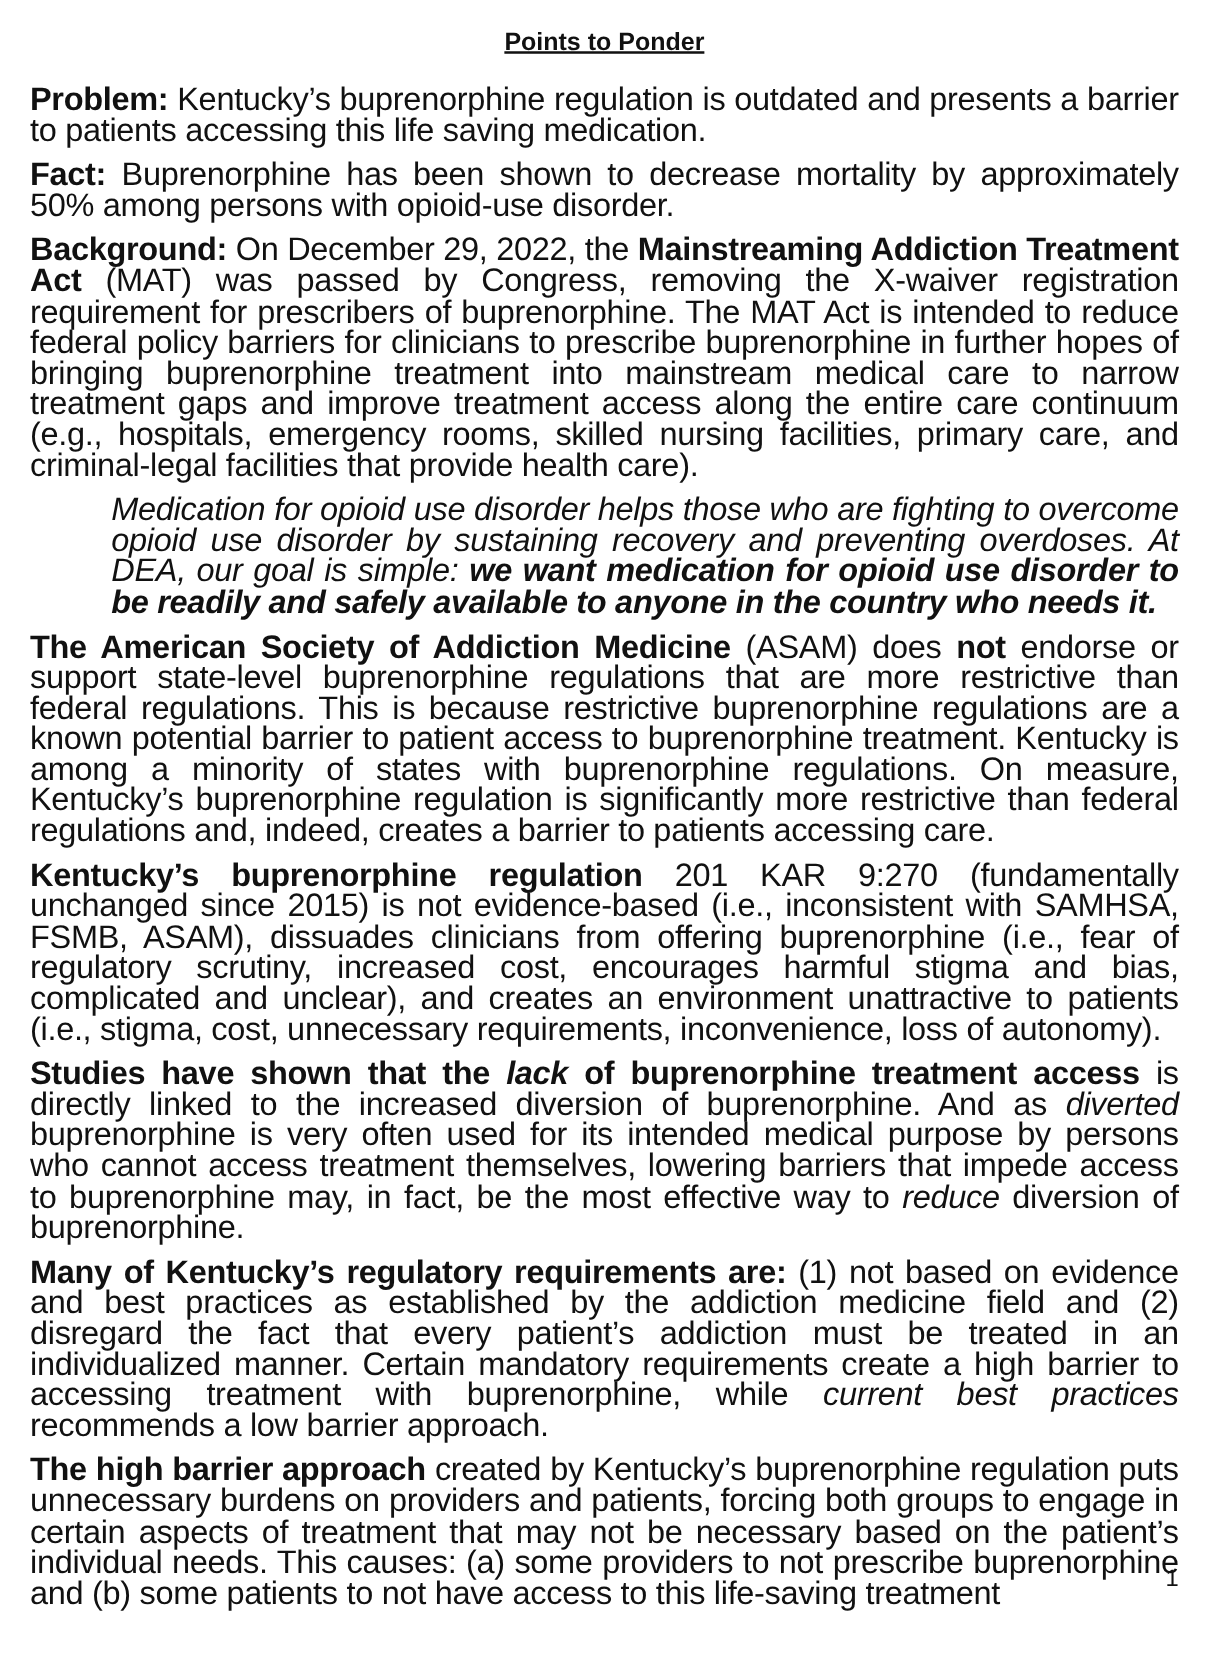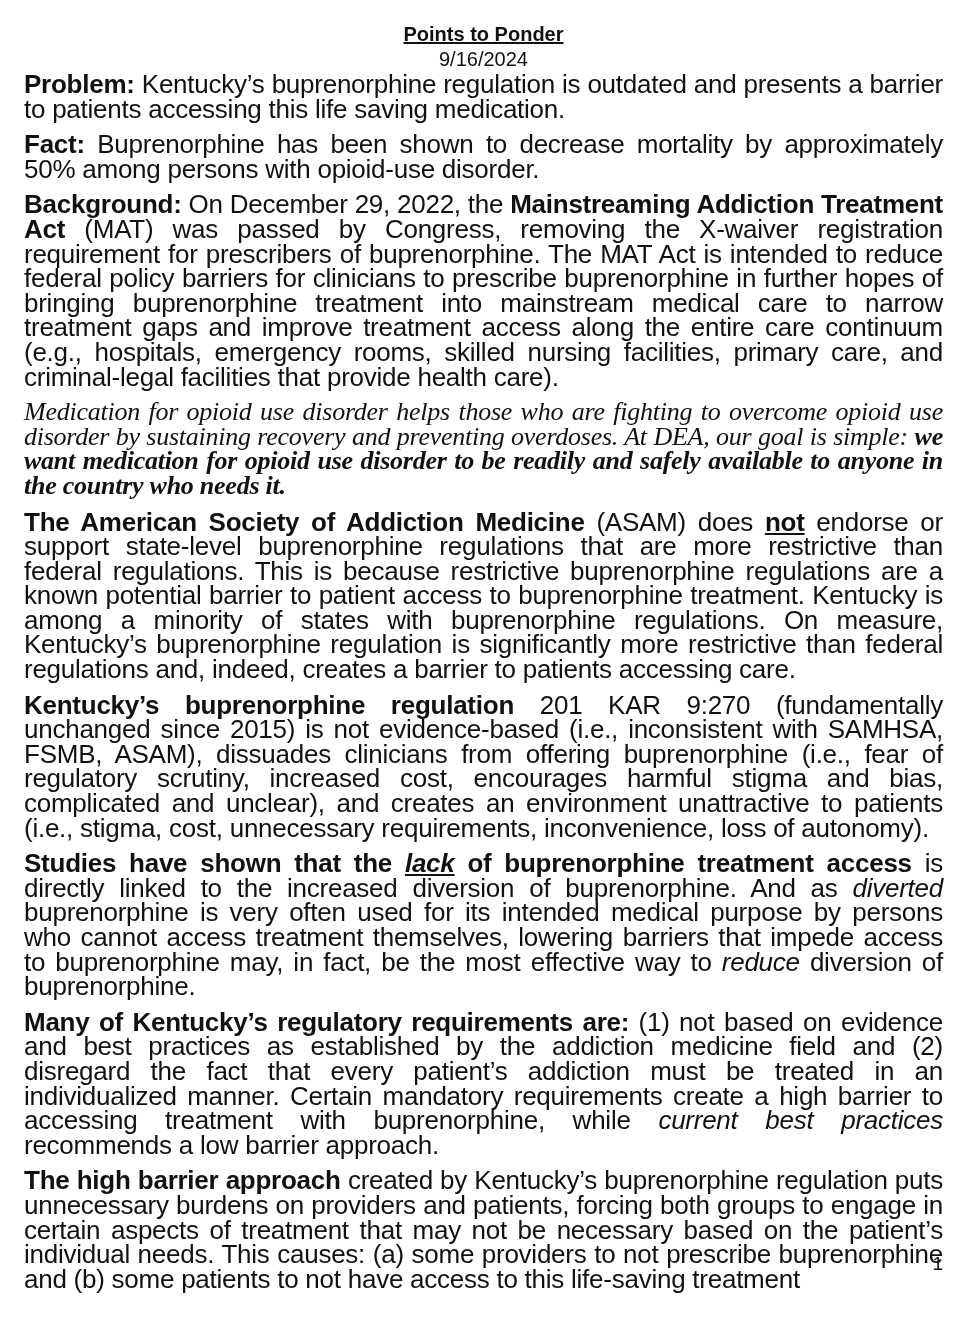--- a/index.html
+++ b/index.html
@@ -16,61 +16,61 @@
       color: #111111;
     }
     .page {
       position: absolute;
       left: 24px;
       top: 22px;
       width: 919px;
     }
     .title-block {
       text-align: center;
+      margin-bottom: 20px;
     }
     .title {
       font-size: 20px;
       font-weight: bold;
       text-decoration: underline;
       line-height: 25px;
       display: inline-block;
     }
     .date {
       font-size: 20px;
       line-height: 25px;
     }
     .para {
       font-size: 26px;
       line-height: 24.6px;
       text-align: justify;
       margin: 0 0 11px 0;
       letter-spacing: -0.25px;
     }
     .para.quote {
+      margin-left: 65px;
       font-style: italic;
-      font-family: Liberation Serif, serif;
     }
     .b { font-weight: bold; }
     .i { font-style: italic; }
-    .u { text-decoration: underline; }
+    .u { }
     .page-number {
       position: absolute;
       right: 34px;
       top: 1253px;
       font-size: 19px;
       font-family: "Liberation Sans", sans-serif;
     }
   </style>
 </head>
 <body>
 
 <div class="page">
   <div class="title-block">
     <div class="title">Points to Ponder</div>
-    <div class="date">9/16/2024</div>
   </div>
 
   <div id="body-paragraphs">
     <p class="para"><span class="b">Problem:</span><span> Kentucky’s buprenorphine regulation is outdated and presents a barrier to patients accessing this life saving medication.</span></p>
     <p class="para"><span class="b">Fact:</span><span> Buprenorphine has been shown to decrease mortality by approximately 50% among persons with opioid-use disorder.</span></p>
     <p class="para"><span class="b">Background:</span><span> On December 29, 2022, the </span><span class="b">Mainstreaming Addiction Treatment Act</span><span> (MAT) was passed by Congress, removing the X-waiver registration requirement for prescribers of buprenorphine. The MAT Act is intended to reduce federal policy barriers for clinicians to prescribe buprenorphine in further hopes of bringing buprenorphine treatment into mainstream medical care to narrow treatment gaps and improve treatment access along the entire care continuum (e.g., hospitals, emergency rooms, skilled nursing facilities, primary care, and criminal-legal facilities that provide health care).</span></p>
     <p class="para quote"><span class="i">Medication for opioid use disorder helps those who are fighting to overcome opioid use disorder by sustaining recovery and preventing overdoses. At DEA, our goal is simple: </span><span class="i b">we want medication for opioid use disorder to be readily and safely available to anyone in the country who needs it.</span></p>
     <p class="para"><span class="b">The American Society of Addiction Medicine</span><span> (ASAM) does </span><span class="b u">not</span><span> endorse or support state-level buprenorphine regulations that are more restrictive than federal regulations. This is because restrictive buprenorphine regulations are a known potential barrier to patient access to buprenorphine treatment. Kentucky is among a minority of states with buprenorphine regulations. On measure, Kentucky’s buprenorphine regulation is significantly more restrictive than federal regulations and, indeed, creates a barrier to patients accessing care.</span></p>
     <p class="para"><span class="b">Kentucky’s buprenorphine regulation</span><span> 201 KAR 9:270 (fundamentally unchanged since 2015) is not evidence-based (i.e., inconsistent with SAMHSA, FSMB, ASAM), dissuades clinicians from offering buprenorphine (i.e., fear of regulatory scrutiny, increased cost, encourages harmful stigma and bias, complicated and unclear), and creates an environment unattractive to patients (i.e., stigma, cost, unnecessary requirements, inconvenience, loss of autonomy).</span></p>
     <p class="para"><span class="b">Studies have shown that the </span><span class="b i u">lack</span><span class="b"> of buprenorphine treatment access</span><span> is directly linked to the increased diversion of buprenorphine. And as </span><span class="i">diverted</span><span> buprenorphine is very often used for its intended medical purpose by persons who cannot access treatment themselves, lowering barriers that impede access to buprenorphine may, in fact, be the most effective way to </span><span class="i">reduce</span><span> diversion of buprenorphine.</span></p>

